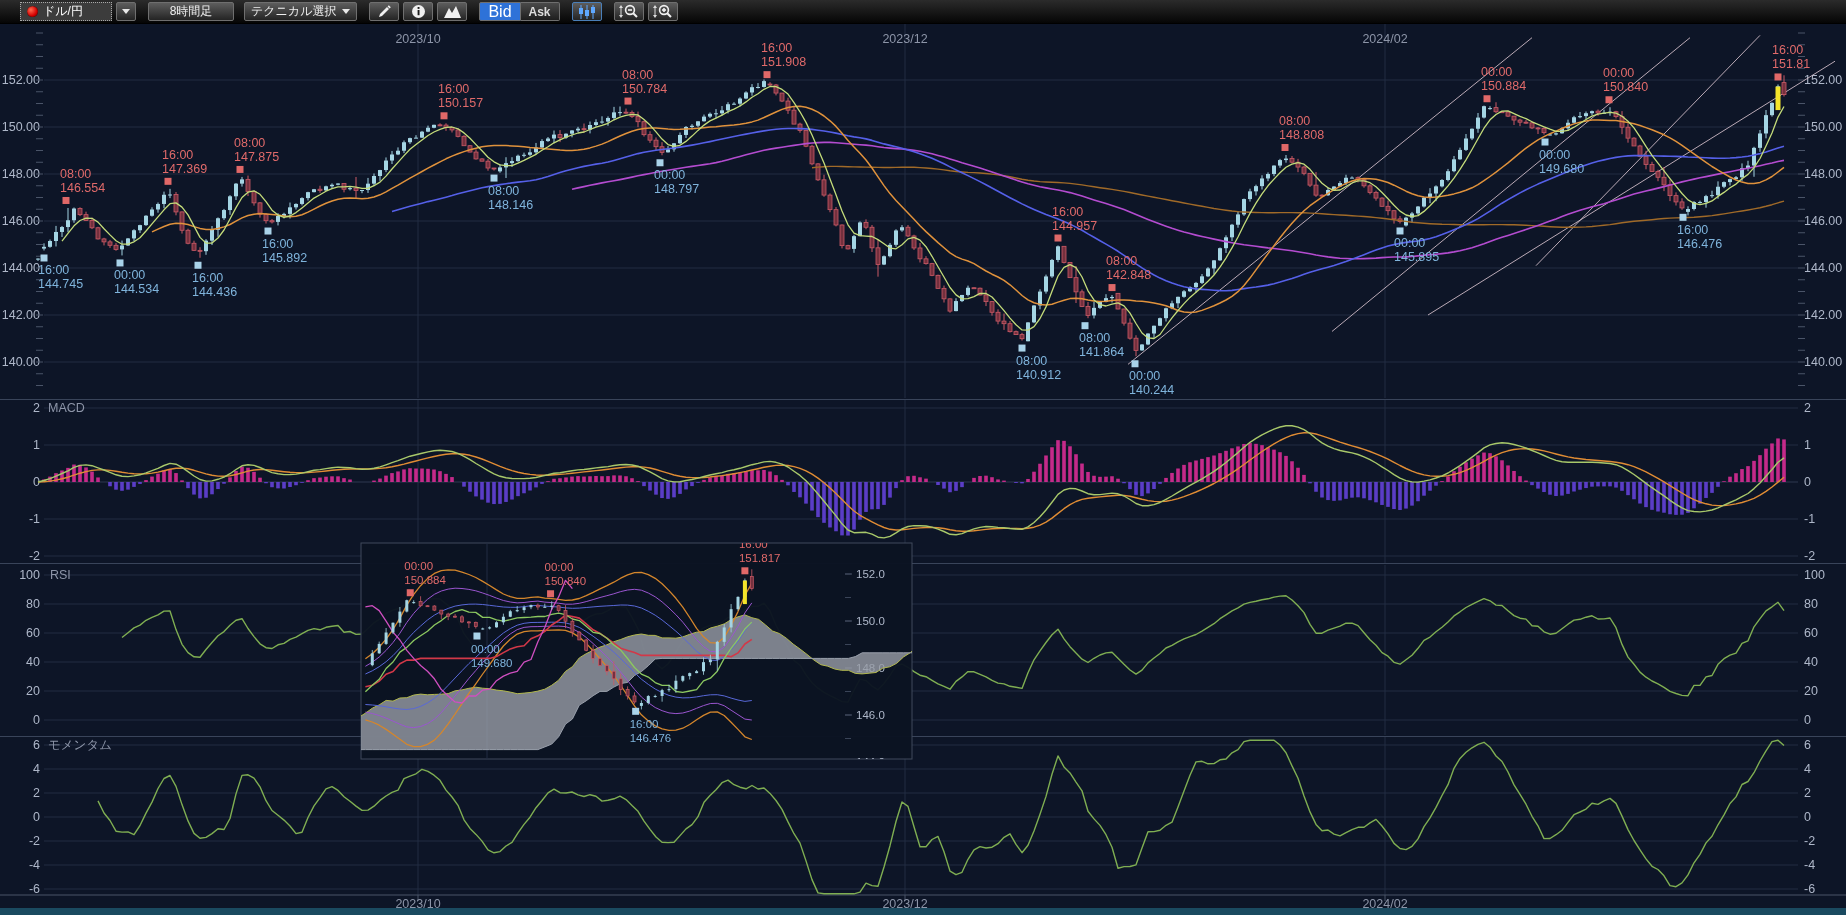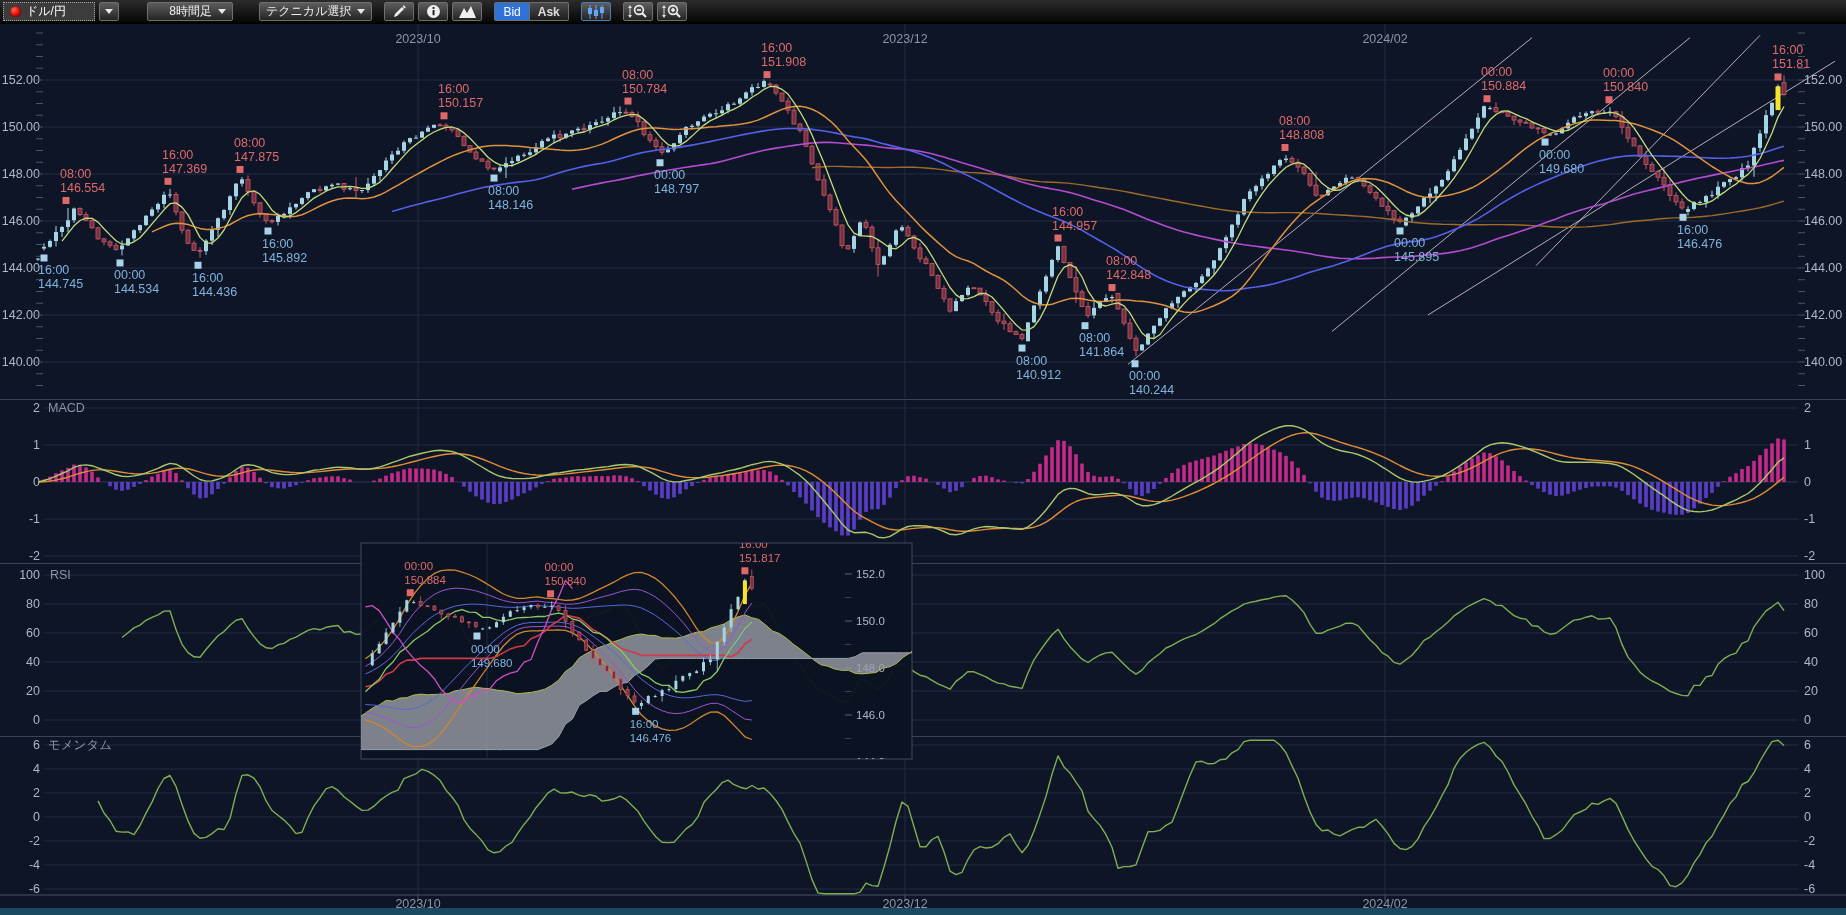--- a/index.html
+++ b/index.html
@@ -2,57 +2,57 @@
 <html><head>
 <meta charset="utf-8">
 <title>ドル/円 8時間足</title>
 <style>
   html,body{margin:0;padding:0;background:#000;}
   .app{position:relative;width:1846px;height:915px;overflow:hidden;background:#0d1527;
        font-family:"Liberation Sans",sans-serif;-webkit-font-smoothing:antialiased;}
   
   .toolbar{position:absolute;top:0;left:0;width:1846px;height:24px;
            background:linear-gradient(#2b2b2b,#050505);border-bottom:1px solid #000;
-           display:flex;align-items:center;gap:4px;padding-left:3px;box-sizing:border-box;}
+           display:flex;align-items:center;gap:4px;padding-left:20px;box-sizing:border-box;}
   .tb-pair{display:flex;align-items:center;gap:5px;height:19px;padding:0 6px;
            background:#3c3c3c;border:1px dotted #a8a8a8;color:#fff;font-size:12px;min-width:92px;box-sizing:border-box;}
   .rec{width:11px;height:11px;border-radius:50%;background:radial-gradient(circle at 35% 35%,#ff6a50,#d40000 60%,#7c0000);
        box-shadow:0 0 1px #000 inset;display:inline-block;}
   .tb-btn,.tb-select,.tb-dd{height:19px;box-sizing:border-box;display:flex;align-items:center;justify-content:center;
        background:linear-gradient(#5d5d5d,#242424);border:1px solid #6f6f6f;border-radius:2px;
        color:#efefef;font-size:12px;cursor:pointer;padding:0 6px;gap:6px;}
   .tb-dd{width:20px;padding:0;}
   .arr{width:0;height:0;border-left:4px solid transparent;border-right:4px solid transparent;border-top:5px solid #e8e8e8;display:inline-block;}
   .tb-icon{width:30px;padding:0;}
   .bidask{display:flex;}
-  .bid{height:19px;box-sizing:border-box;border:1px solid #6f6f6f;border-radius:2px 0 0 2px;font-size:12px;
+  .bid{height:19px;box-sizing:border-box;border:1px solid #6f6f6f;border-radius:2px 0 0 2px;font-size:16px;
        padding:0 8px;color:#fff;background:#2e72d8;cursor:pointer;}
   .ask{height:19px;box-sizing:border-box;border:1px solid #6f6f6f;border-left:none;border-radius:0 2px 2px 0;
        font-size:12px;padding:0 8px;color:#ddd;background:linear-gradient(#4a4a4a,#1e1e1e);cursor:pointer;font-weight:bold;}
   .candle-btn{border-color:#4a7fb8;}
   svg text{font-family:"Liberation Sans",sans-serif;}
   #chart{position:absolute;top:24px;left:0;}
 </style>
 </head>
 <body>
 <div class="app">
 
   <div class="toolbar">
     <div class="tb-pair">
       <span class="rec"></span>
       <span>ドル/円</span>
     </div>
     <button class="tb-dd">
       <span class="arr"></span>
     </button>
-    <div class="tb-select" style="margin-left:24px;min-width:86px;justify-content:flex-end;">
+    <div class="tb-select" style="margin-left:8px;min-width:86px;justify-content:flex-start;flex-direction:column;">
       <span>8時間足</span>
       <span class="arr"></span>
     </div>
-    <div class="tb-select" style="margin-left:22px;min-width:112px;justify-content:flex-start;">
+    <div class="tb-select" style="margin-left:6px;min-width:112px;justify-content:flex-start;">
       <span>テクニカル選択</span>
       <span class="arr"></span>
     </div>
     <button class="tb-btn tb-icon" style="margin-left:8px;">
       <svg width="15" height="15" viewBox="0 0 15 15">
         <path d="M2 13 L3 10 L10 3 L12 5 L5 12 Z" fill="#f0f0f0"></path>
           <path d="M10.6 2.4 L12.6 4.4 L13.8 3.2 L11.8 1.2 Z" fill="#f0f0f0"></path>
       </svg>
     </button>
     <button class="tb-btn tb-icon">

